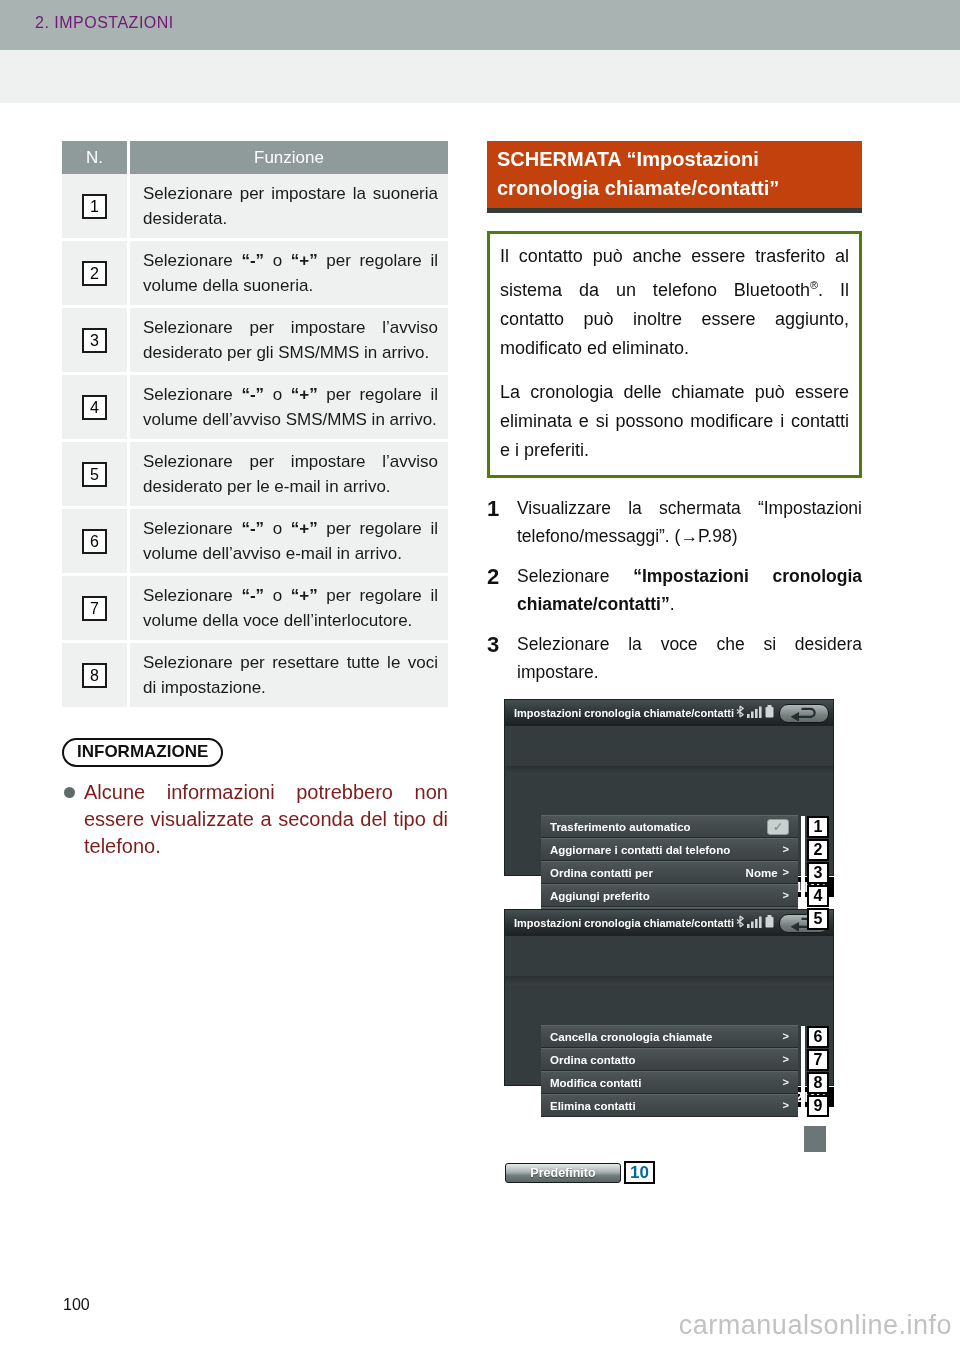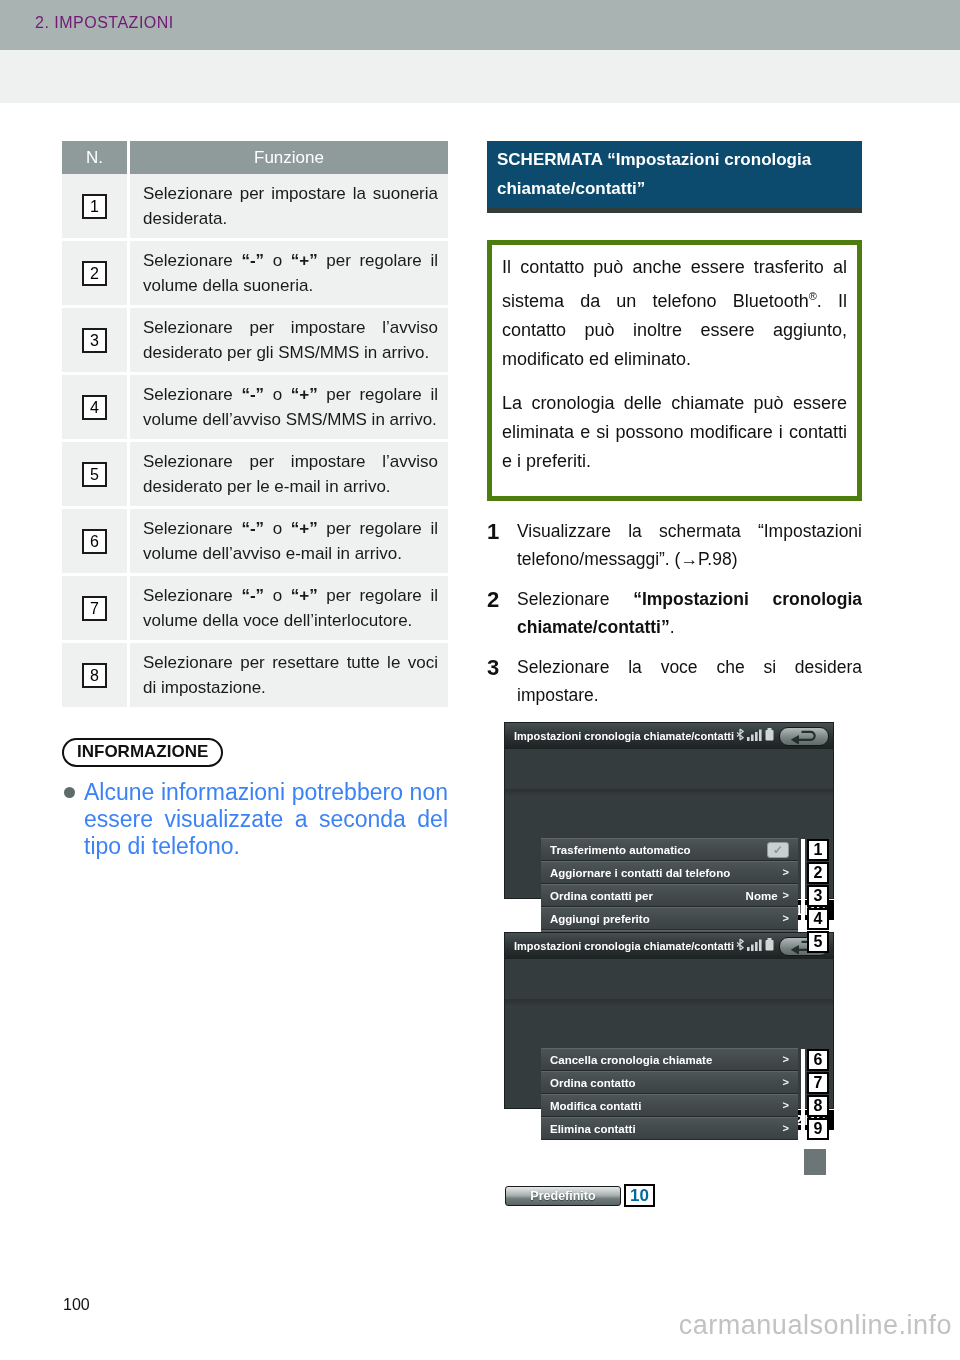--- a/index.html
+++ b/index.html
@@ -21,25 +21,25 @@
   table.func th.n { width:68px; border-right:3px solid #fff; }
   table.func td { background:#eff1f0; border-bottom:3px solid #fff; vertical-align:middle; }
   table.func td.n { width:68px; border-right:3px solid #fff; text-align:center; }
   table.func td.t { padding:7px 10px 7px 13px; font-size:17px; line-height:25px; text-align:justify; color:#1a1a1a; }
   .numbox { display:inline-block; width:25px; height:25px; line-height:22px; background:#fff; border:2px solid #1a1a1a; font-size:16px; text-align:center; }
 
   
   .info-pill { display:inline-block; margin-top:28px; border:2.5px solid #111; border-radius:16px; padding:2px 13px 3px; font-weight:bold; font-size:17px; color:#111; }
   .bullet-row { display:flex; margin-top:12px; }
   .bullet-dot { width:11px; height:11px; border-radius:50%; background:#5f6b6a; margin:8px 9px 0 2px; flex:none; }
-  .bullet-txt { font-size:23px; line-height:27px; text-align:justify; color:#3b82f6; }
-
-  
-  .schead { background:#0c4a6e; border-bottom:5px solid #333b3b; color:#fff; font-weight:bold; font-size:17px; line-height:29px; padding:4px 10px 5px; }
-  .notebox { margin-top:27px; border:5px solid #4d7c0f; padding:8px 10px 20px; }
+  .bullet-txt { font-size:20px; line-height:27px; text-align:justify; color:#7f1d1d; }
+
+  
+  .schead { background:#c2410c; border-bottom:5px solid #333b3b; color:#fff; font-weight:bold; font-size:20px; line-height:29px; padding:4px 10px 5px; }
+  .notebox { margin-top:18px; border:3px solid #4d7c0f; padding:8px 10px 10px; }
   .notebox p { font-size:18px; line-height:29px; text-align:justify; color:#111; }
   .notebox p + p { margin-top:15px; }
   .notebox sup { font-size:11px; }
 
   .steps { margin-top:17px; }
   .step { display:flex; margin-bottom:13px; }
   .step-num { width:30px; flex:none; font-weight:bold; font-size:22px; color:#111; line-height:27px; }
   .step-body { font-size:17.5px; line-height:27.5px; text-align:justify; color:#111; }
 
   

